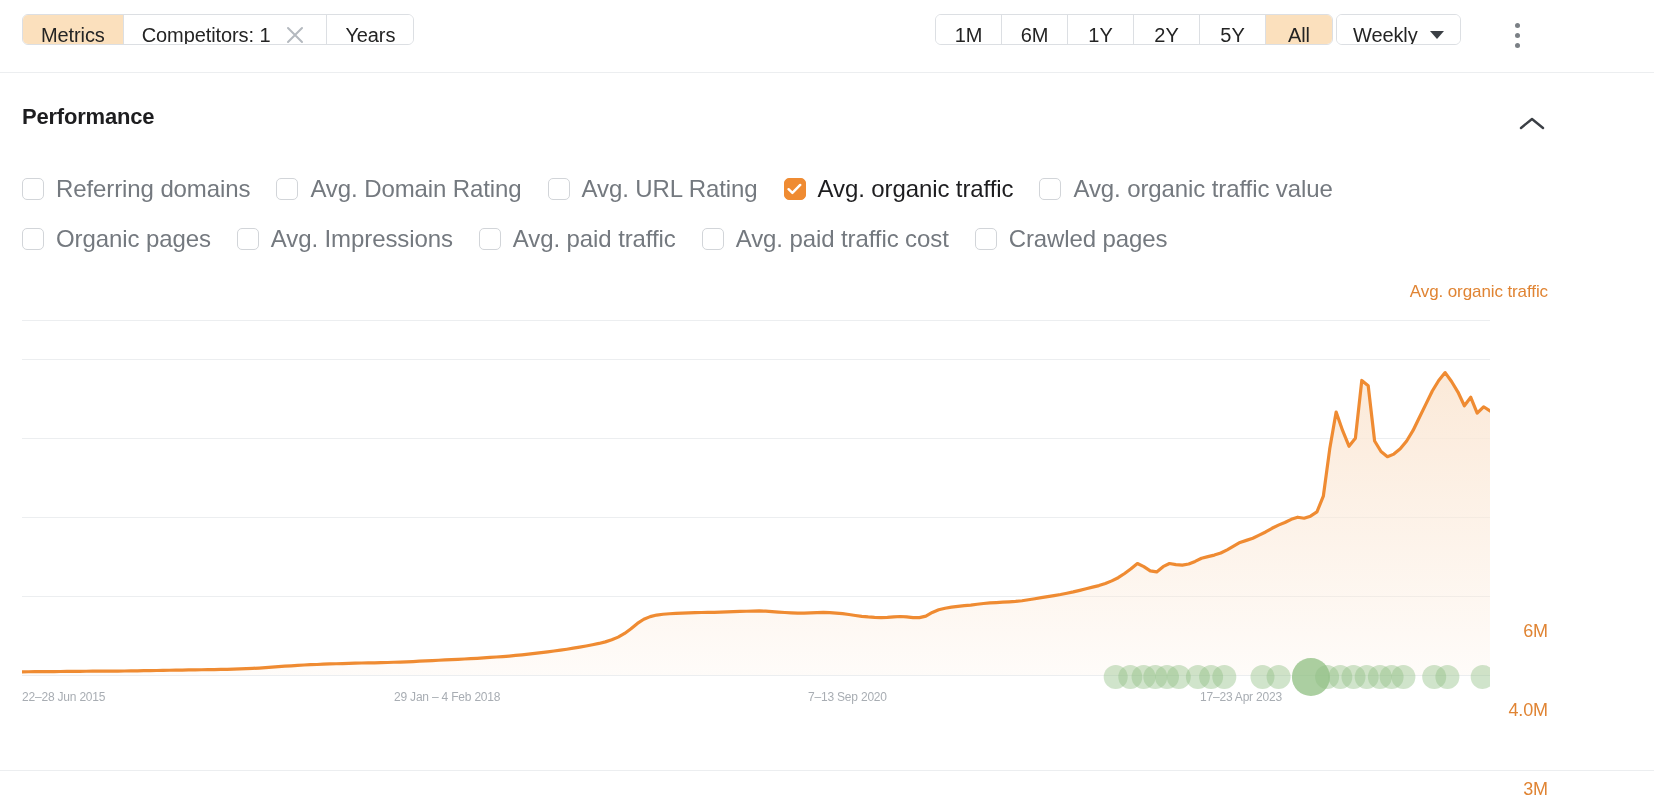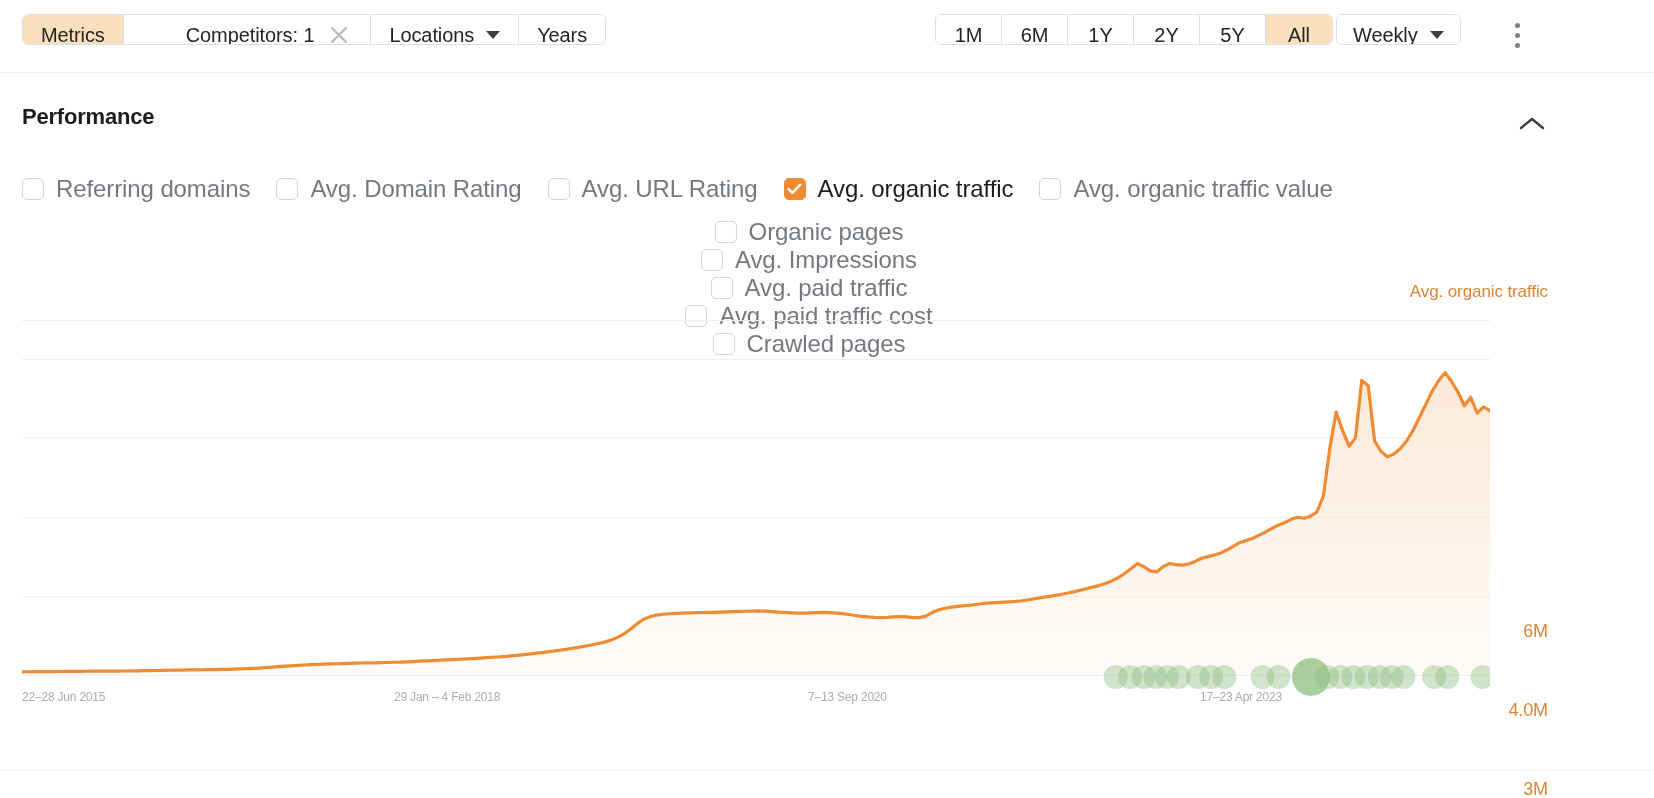--- a/index.html
+++ b/index.html
@@ -35,21 +35,21 @@
     font-size: 20px;
     color: #242424;
     background: #fff;
     border-right: 1px solid #dcdfe3;
     white-space: nowrap;
     cursor: pointer;
     letter-spacing: -0.1px;
   }
   .seg:last-child { border-right: none; }
   .seg.active { background: #fbe0bd; }
-  .seg.has-close { padding-right: 10px; margin-left: 44px; }
+  .seg.has-close { padding-right: 10px; }
 
   #metrics-group { left: 22px; top: 14px; }
   #metrics-group .seg { padding: 0 18px; }
 
   .close-x {
     display:inline-flex; align-items:center; justify-content:center;
     width: 26px; height: 26px; margin-left: 12px;
     color: #b4b9bf; cursor:pointer;
   }
   .close-x svg { display:block; }
@@ -84,21 +84,21 @@
   }
   .collapse-chevron {
     position:absolute; left: 1516px; top: 108px;
     width: 32px; height: 32px; cursor:pointer;
     display:flex; align-items:center; justify-content:center;
   }
 
   
   .metric-rows { position:absolute; left: 22px; top: 168px; width: 1600px; }
   .metric-row { display:flex; align-items:center; height: 42px; }
-  .metric-row + .metric-row { margin-top: 8px; flex-direction: column; }
+  .metric-row + .metric-row { margin-top: 8px; }
   .metric {
     display:flex; align-items:center; cursor:pointer;
     margin-right: 26px; white-space: nowrap;
   }
   .cbox {
     width: 22px; height: 22px; border-radius: 5px;
     border: 1.6px solid #d2d5d9; background:#fff;
     flex: 0 0 auto;
     display:flex; align-items:center; justify-content:center;
   }
@@ -152,24 +152,20 @@
         <div class="seg active">
           <span>Metrics</span>
         </div>
         <div class="seg has-close">
           <span>Competitors: 1</span>
           <span class="close-x">
             <svg width="22" height="22" viewBox="0 0 22 22">
               <path d="M4 4 L18 18 M18 4 L4 18" stroke="#b4b9bf" stroke-width="2" stroke-linecap="round"></path>
             </svg>
           </span>
-        </div>
-        <div class="seg">
-          <span>Locations</span>
-          <span class="caret"></span>
         </div>
         <div class="seg">
           <span>Years</span>
         </div>
       </div>
 
     <div class="btn-group" id="range-group">
         <div class="seg">1M</div>
         <div class="seg">6M</div>
         <div class="seg">1Y</div>

